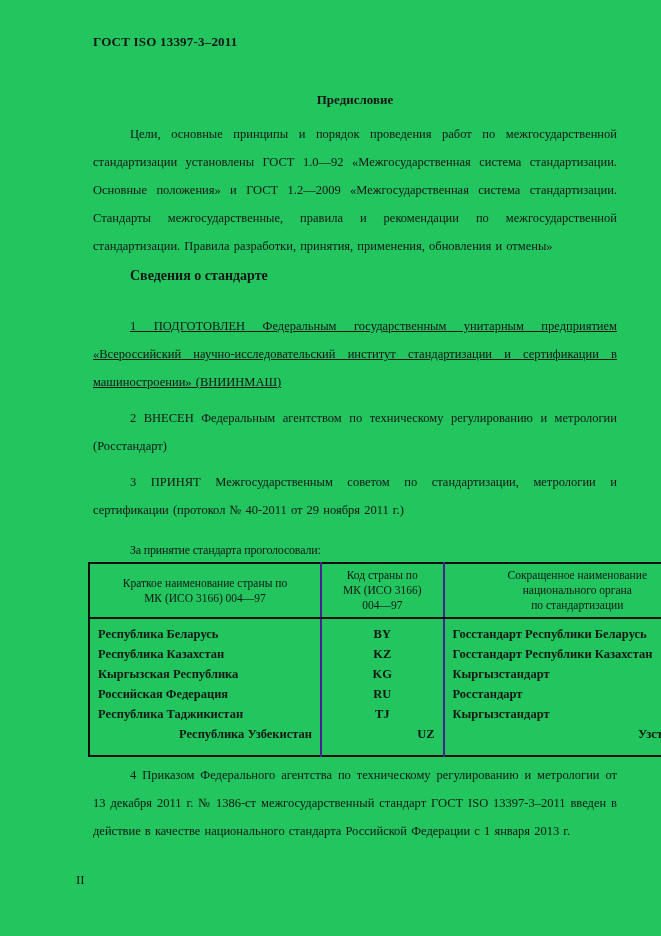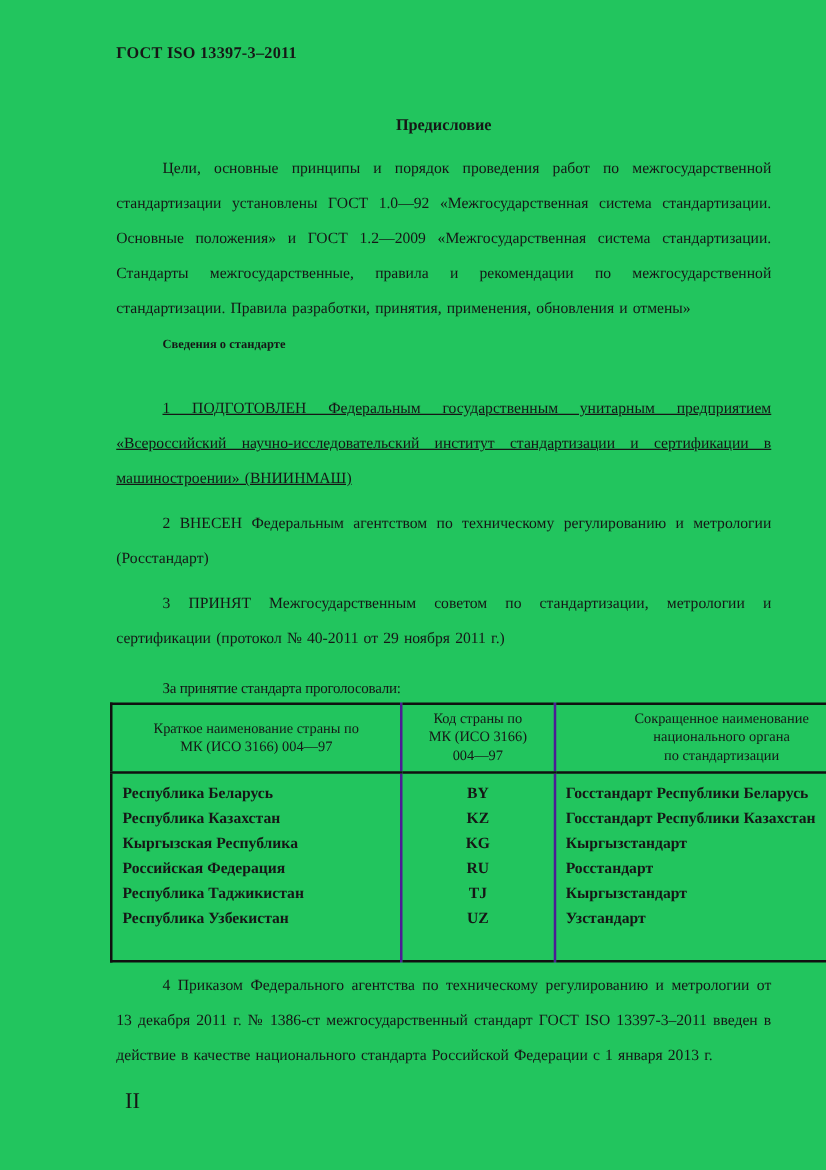--- a/index.html
+++ b/index.html
@@ -35,21 +35,21 @@
     margin: 0;
     font-size: 12.5px;
     line-height: 28px;
     text-align: justify;
     text-indent: 37px;
     word-spacing: 1px;
   }
   .para.first { margin-top: 10px; }
   .subheading {
     margin-top: 2px;
-    font-size: 10px;
+    font-size: 14px;
     line-height: 28px;
     font-weight: bold;
     text-indent: 37px;
   }
   .para.prepared { margin-top: 22px; text-decoration: underline; }
   .para.submitted { margin-top: 8px; }
   .para.adopted { margin-top: 8px; }
   .vote-line {
     margin: 16px 0 0 0;
     font-size: 12px;
@@ -83,27 +83,27 @@
   }
   .vote-table td {
     font-size: 12.5px;
     line-height: 20px;
     padding: 0 8px;
     vertical-align: middle;
     font-weight: bold;
   }
   .vote-table td.code { text-align: center; }
   .vote-table tbody tr:first-child td { padding-top: 5px; }
-  .vote-table tbody tr:last-child td { padding-bottom: 24px; }
+  .vote-table tbody tr:last-child td { padding-bottom: 11px; text-align: right; }
   .para.enactment { margin-top: 4px; }
   .page-footer {
     position: absolute;
-    left: 100px;
+    left: 76px;
     top: 872px;
-    font-size: 18px;
+    font-size: 13px;
     line-height: 16px;
   }
 </style>
 </head>
 <body>
 
 <div class="page">
 
   <div class="doc-header">ГОСТ ISO 13397-3–2011</div>
 

